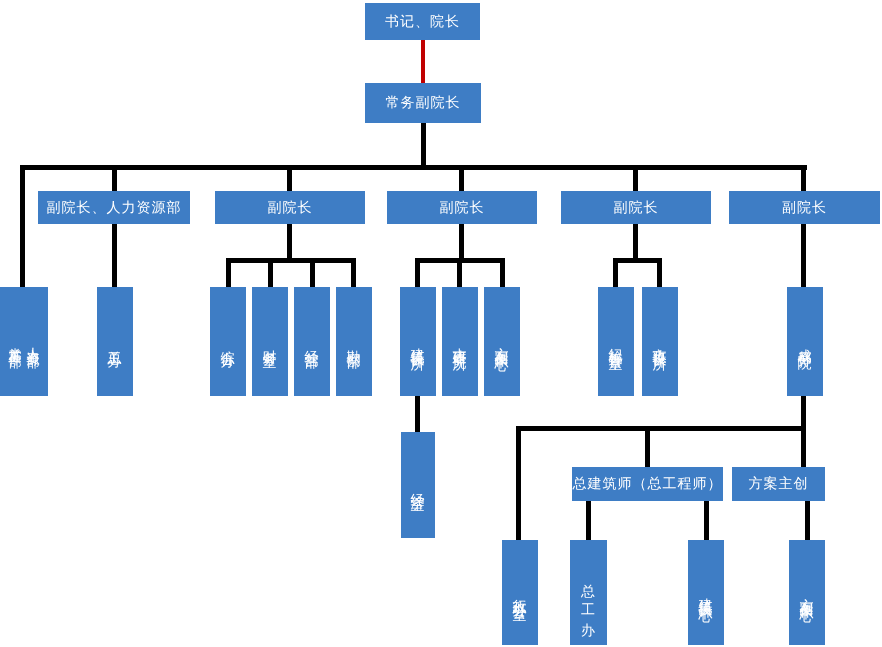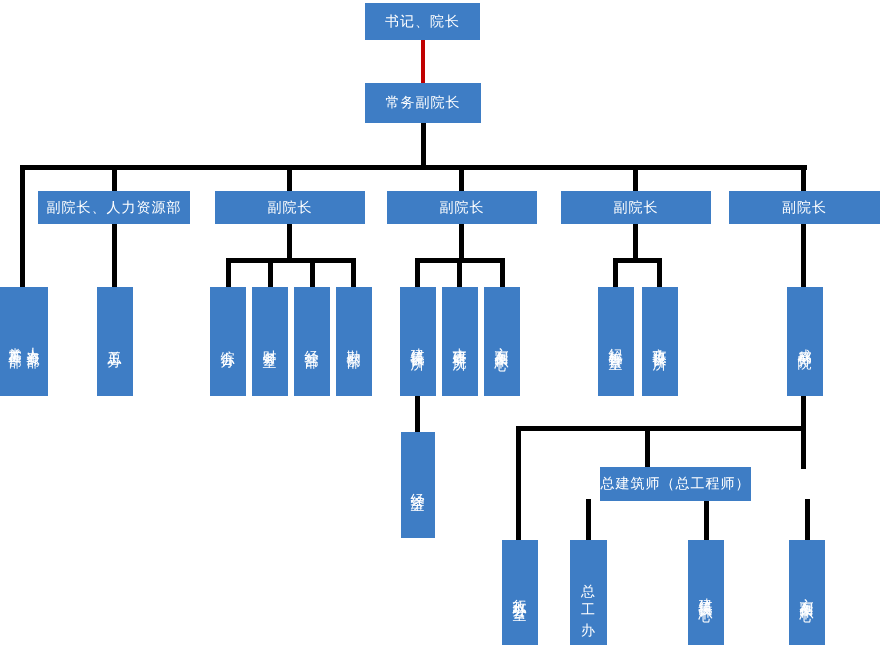--- a/index.html
+++ b/index.html
@@ -121,20 +121,21 @@
   <div class="node v" style="left:336px;top:287px;width:36px;height:109px;">勘察部</div>
   <div class="node v" style="left:400px;top:287px;width:36px;height:109px;">建筑设计所</div>
   <div class="node v" style="left:442px;top:287px;width:36px;height:109px;">古建研究所</div>
   <div class="node v" style="left:484px;top:287px;width:36px;height:109px;">方案创作中心</div>
   <div class="node v" style="left:598px;top:287px;width:36px;height:109px;">纪检督察室</div>
   <div class="node v" style="left:642px;top:287px;width:36px;height:109px;">市政设计所</div>
   <div class="node v" style="left:787px;top:287px;width:36px;height:109px;">成都分院</div>
 
   <div class="node v" style="left:401px;top:432px;width:34px;height:106px;">经济室</div>
 
-  <div class="node h" style="left:600px;top:467px;width:151px;height:34px;">总建筑师（总工程师）</div>
+  <div class="node h" style="left:572px;top:467px;width:151px;height:34px;">总建筑师（总工程师）</div>
+  <div class="node h" style="left:732px;top:467px;width:93px;height:34px;">方案主创</div>
 
   <div class="node v" style="left:502px;top:540px;width:36px;height:105px;">行政办公室</div>
   <div class="node v" style="left:570px;top:540px;width:37px;height:105px;">总 工 办</div>
   <div class="node v" style="left:688px;top:540px;width:36px;height:105px;">建筑设计中心</div>
   <div class="node v" style="left:789px;top:540px;width:36px;height:105px;">方案创作中心</div>
 
 </div>
 
 </body></html>

